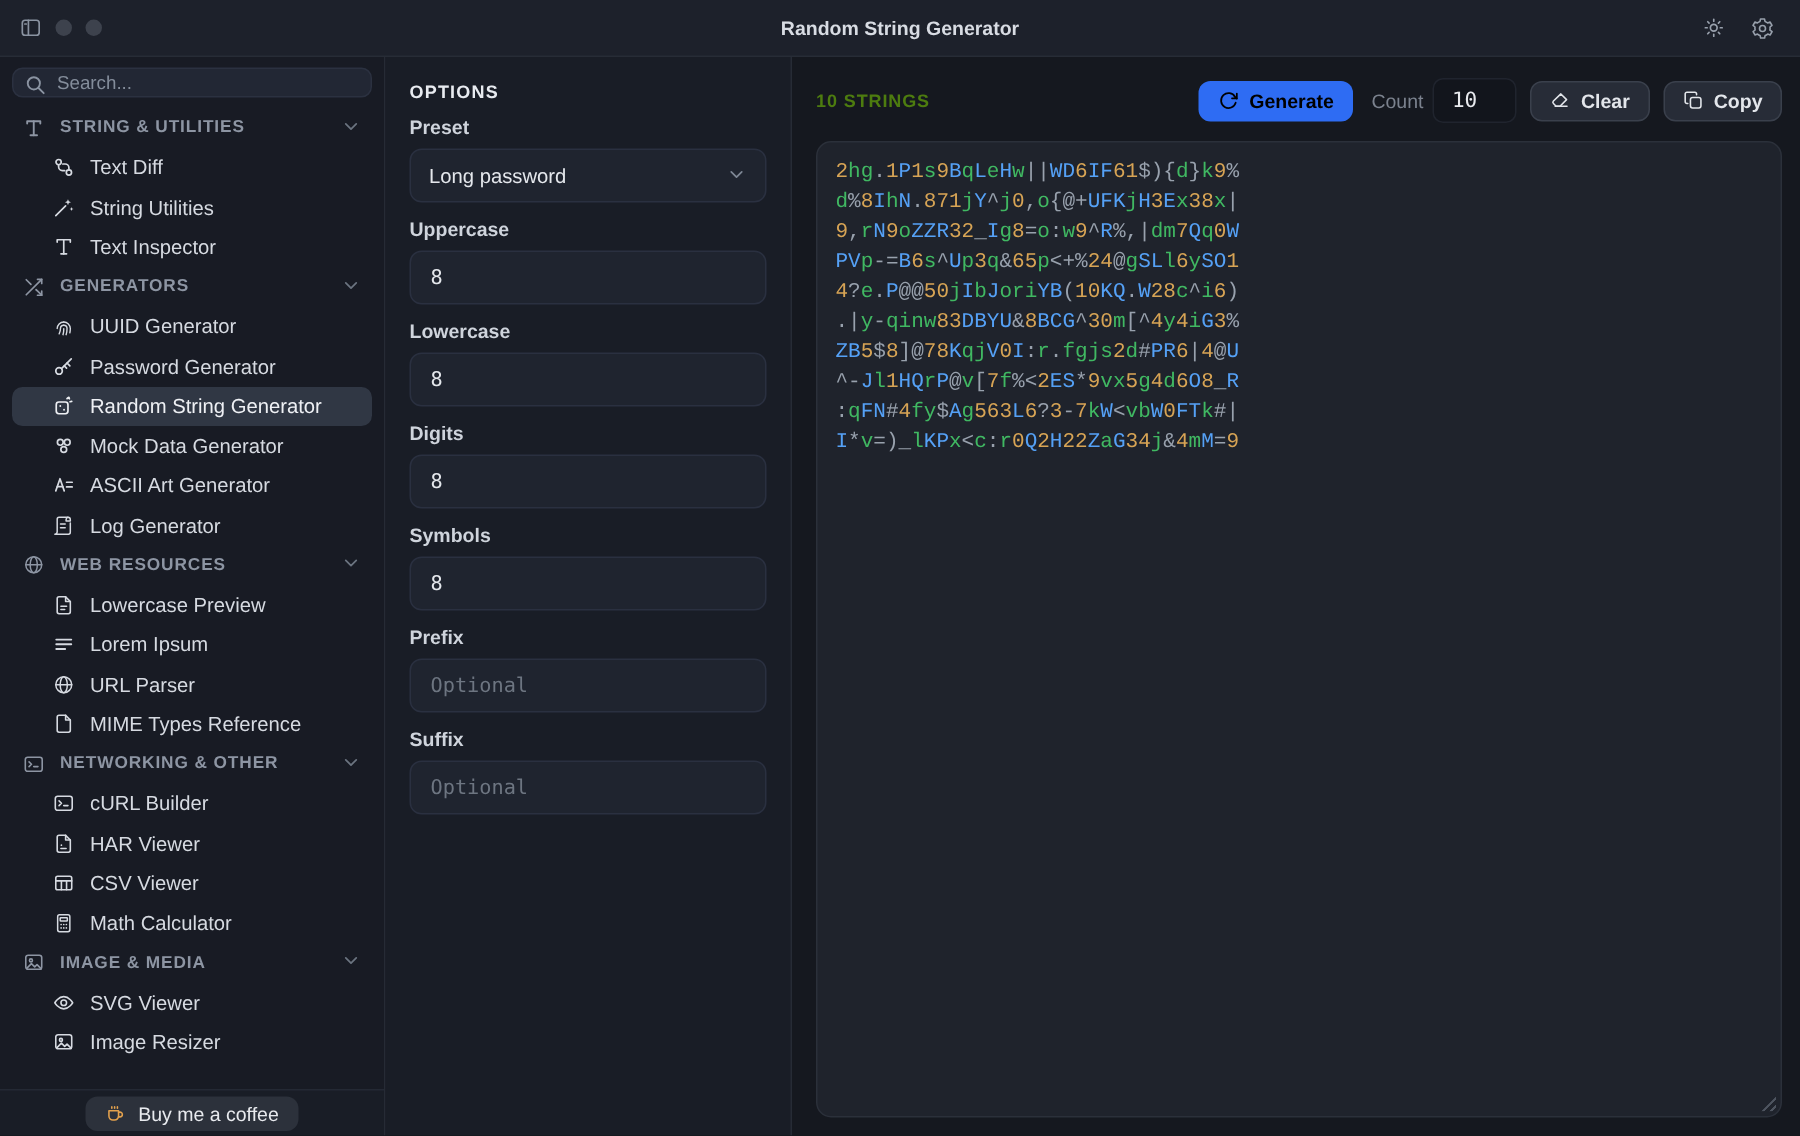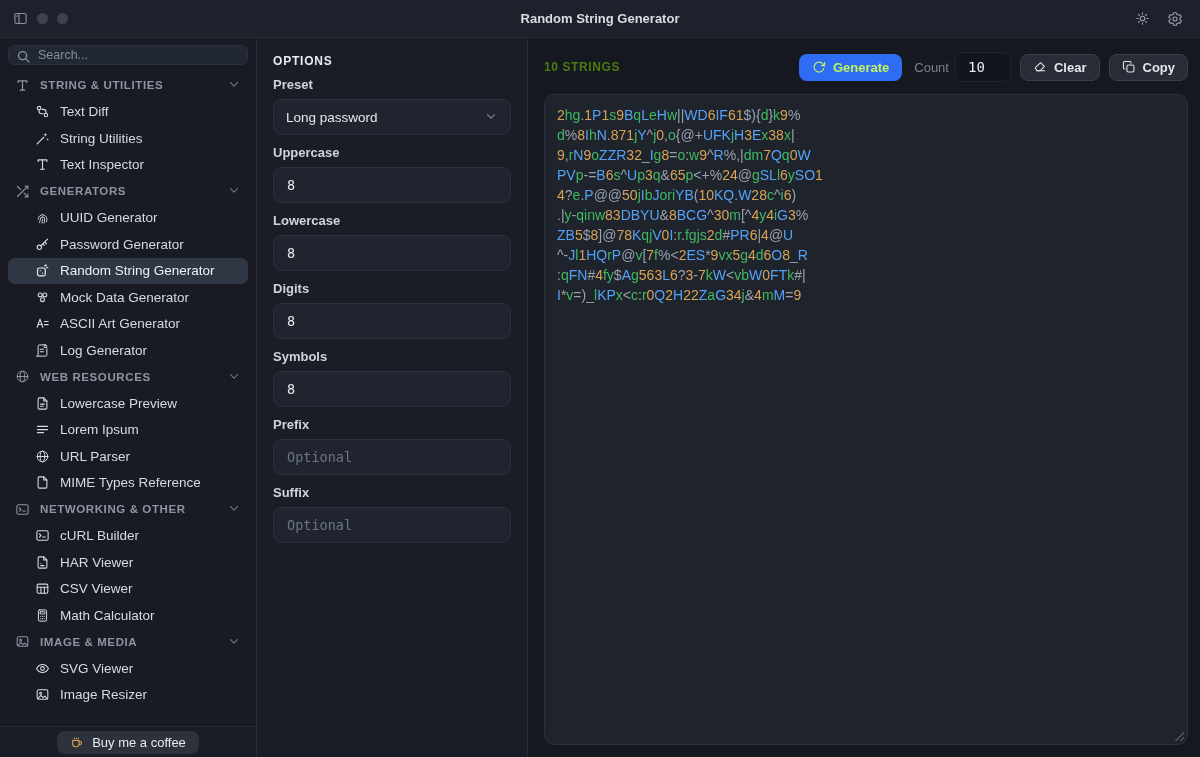--- a/index.html
+++ b/index.html
@@ -57,31 +57,31 @@
   .field-input { width:100%; height:36px; background:#1f242f; border:1px solid #2a3040;
     border-radius:8px; color:#e4e7ec; padding:0 13px; font-size:13.5px;
     font-family:"DejaVu Sans Mono", monospace; outline:none; }
   .field-input::placeholder { color:#6d7581; }
 
   
   .main { flex:1; background:#15181f; display:flex; flex-direction:column;
     padding:14px 12px 12px 16px; min-width:0; }
   .main-header { flex:0 0 28px; display:flex; align-items:center; margin-bottom:12px; }
   .main-title { font-size:12px; font-weight:700; letter-spacing:.6px; color:#4d7c0f; margin-right:auto; }
-  .btn-generate { display:flex; align-items:center; gap:7px; background:#2e6cf3; color:#bef264;
+  .btn-generate { display:flex; align-items:center; gap:7px; background:#2e6cf3; color:#000000;
     border:none; border-radius:8px; height:27px; padding:0 13px; font-size:13px; font-weight:600; }
   .count-label { color:#7b828e; font-size:13px; margin-left:12px; }
   .count-input { width:56px; height:30px; background:#12151c; border:1px solid #20242e;
     border-radius:7px; color:#e8eaee; font-family:"DejaVu Sans Mono", monospace;
     font-size:14px; padding:0 12px; margin-left:6px; outline:none; }
   .btn-dark { display:flex; align-items:center; gap:7px; background:#272c37; color:#e3e6eb;
     border:1px solid #3a404c; border-radius:8px; height:27px; padding:4px 12px;
     font-size:13px; font-weight:600; margin-left:9px; }
   .output { flex:1; background:#1f232c; border:1px solid #2b303a; border-radius:10px;
-    padding:10px 12px; font-family:Liberation Sans, sans-serif; font-size:14px;
+    padding:10px 12px; font-family:Liberation Mono, monospace; font-size:14px;
     line-height:20px; white-space:pre; overflow:hidden; position:relative; }
   .output::after { content:""; position:absolute; right:3px; bottom:3px; width:10px; height:10px;
     background:repeating-linear-gradient(-45deg, transparent 0 2px, #59606c 2px 3.5px);
     clip-path:polygon(100% 0, 100% 100%, 0 100%); opacity:.8; }
   .char-u { color:var(--c-upper); }
   .char-l { color:var(--c-lower); }
   .char-d { color:var(--c-digit); }
   .char-s { color:var(--c-sym); }
 </style>
 </head>

